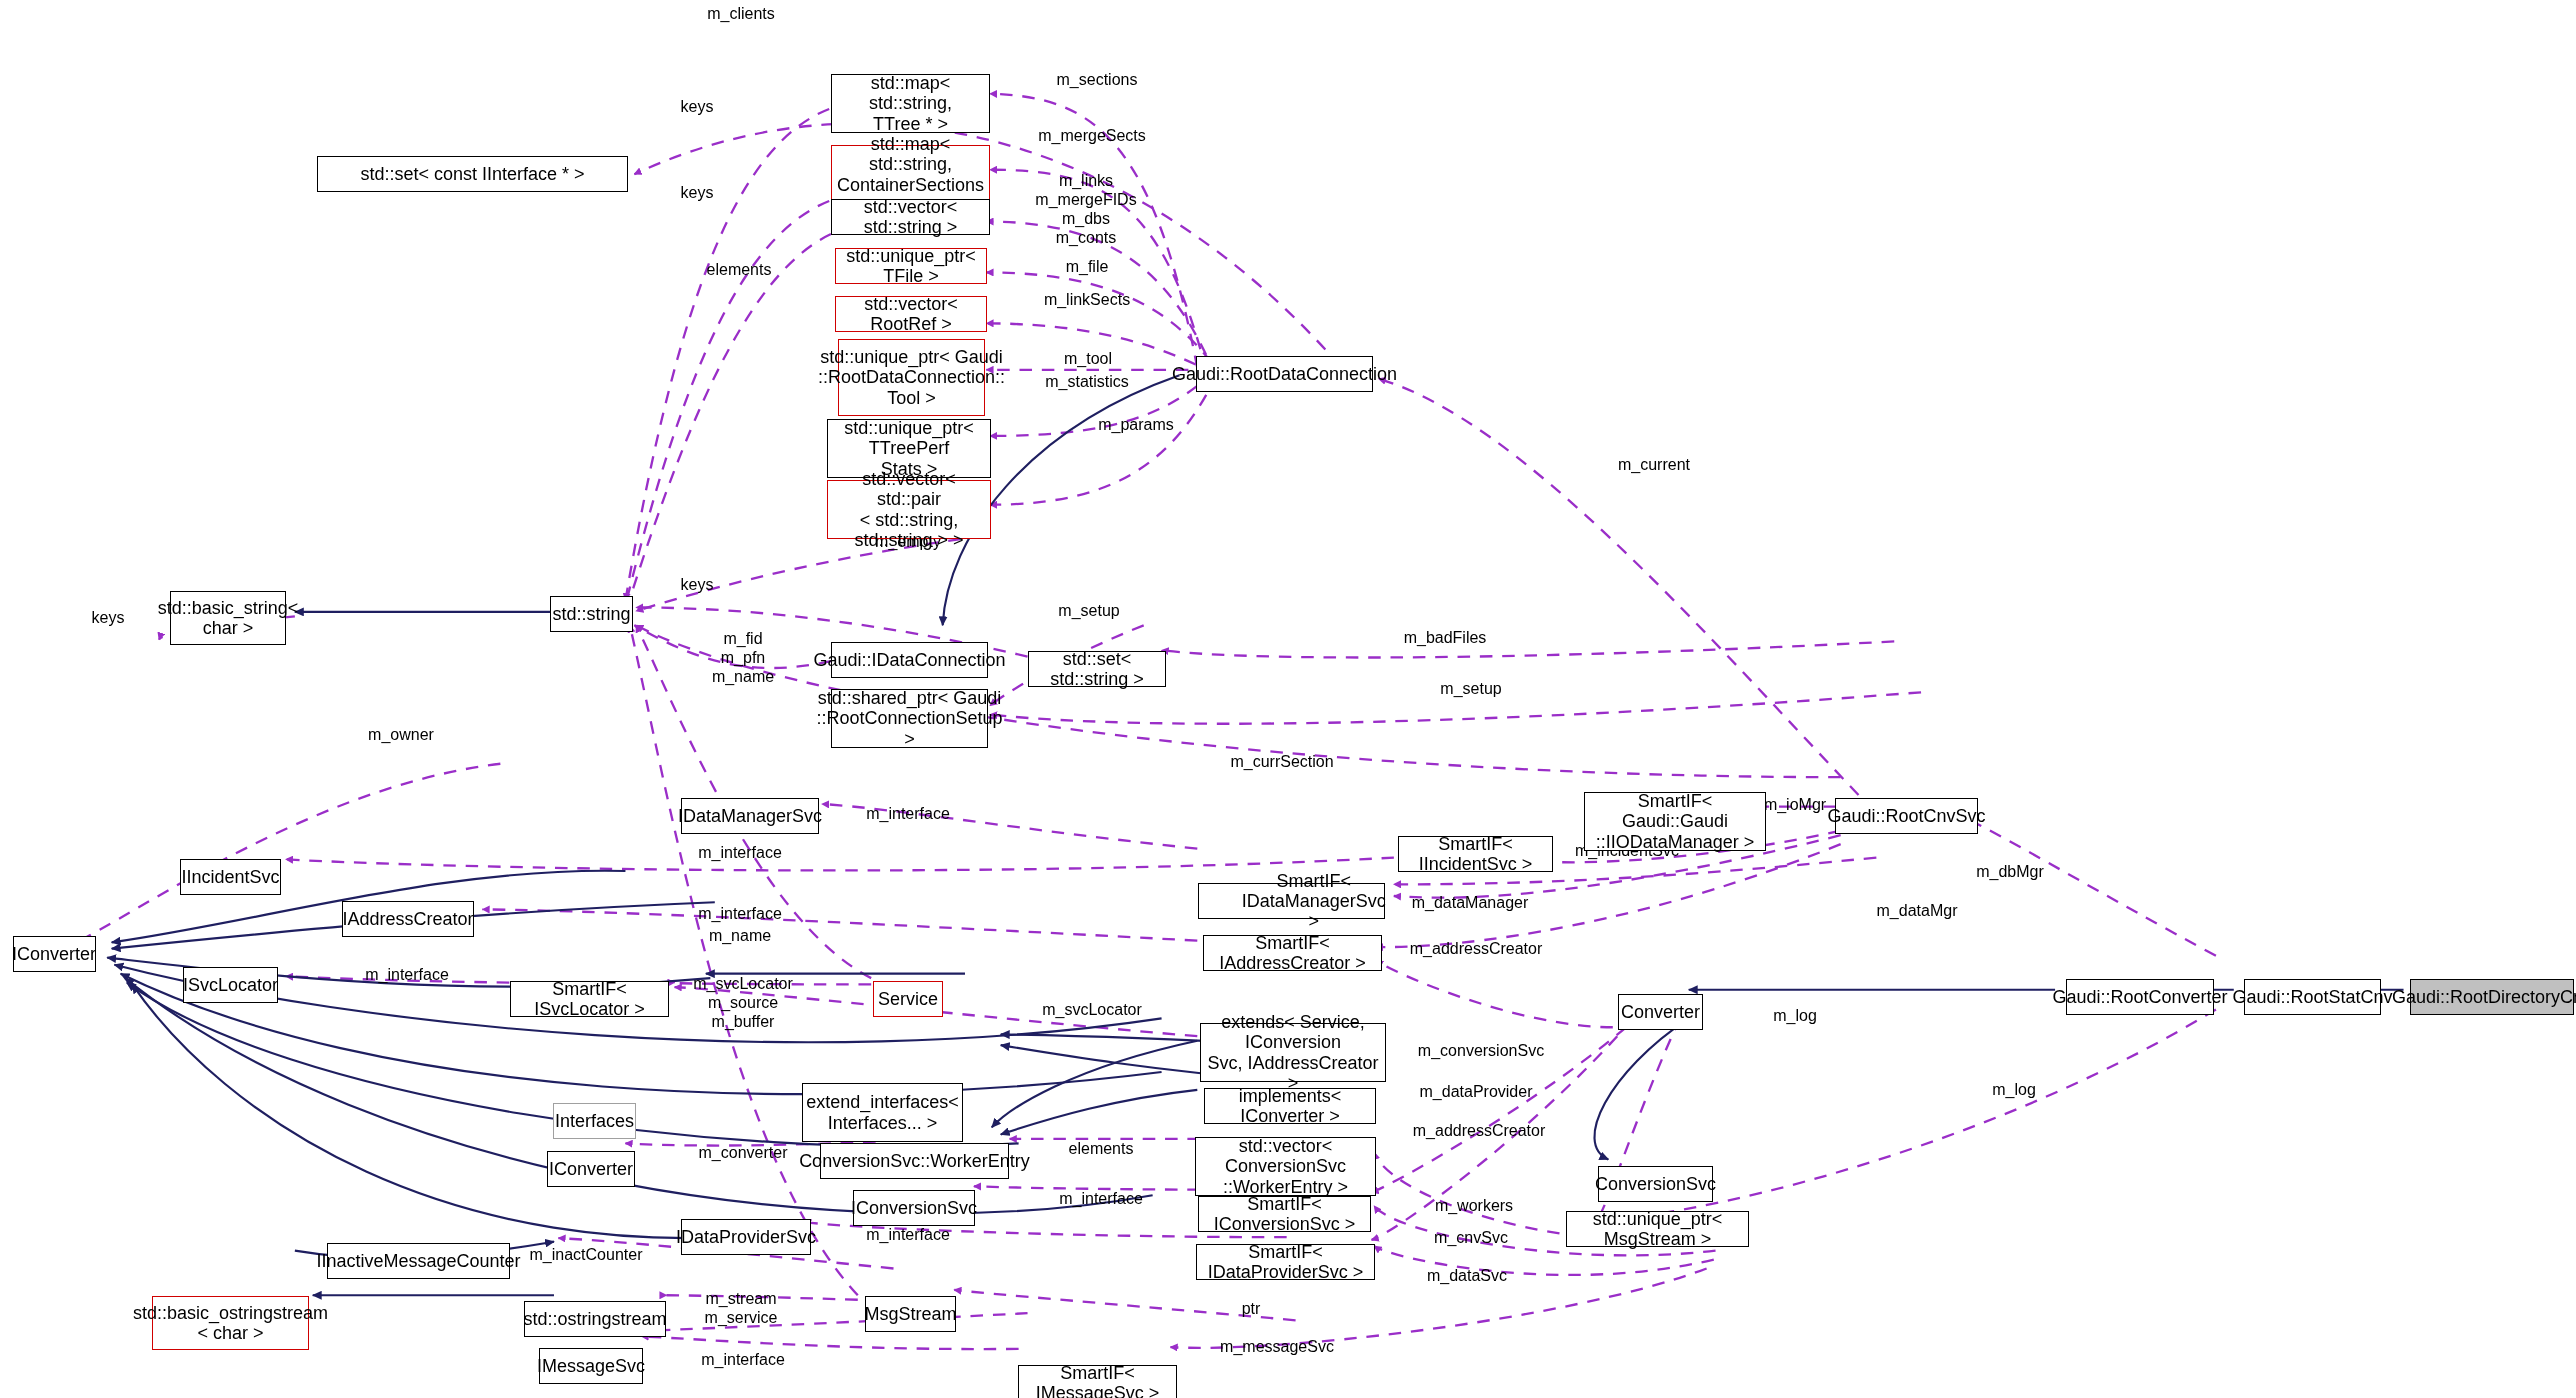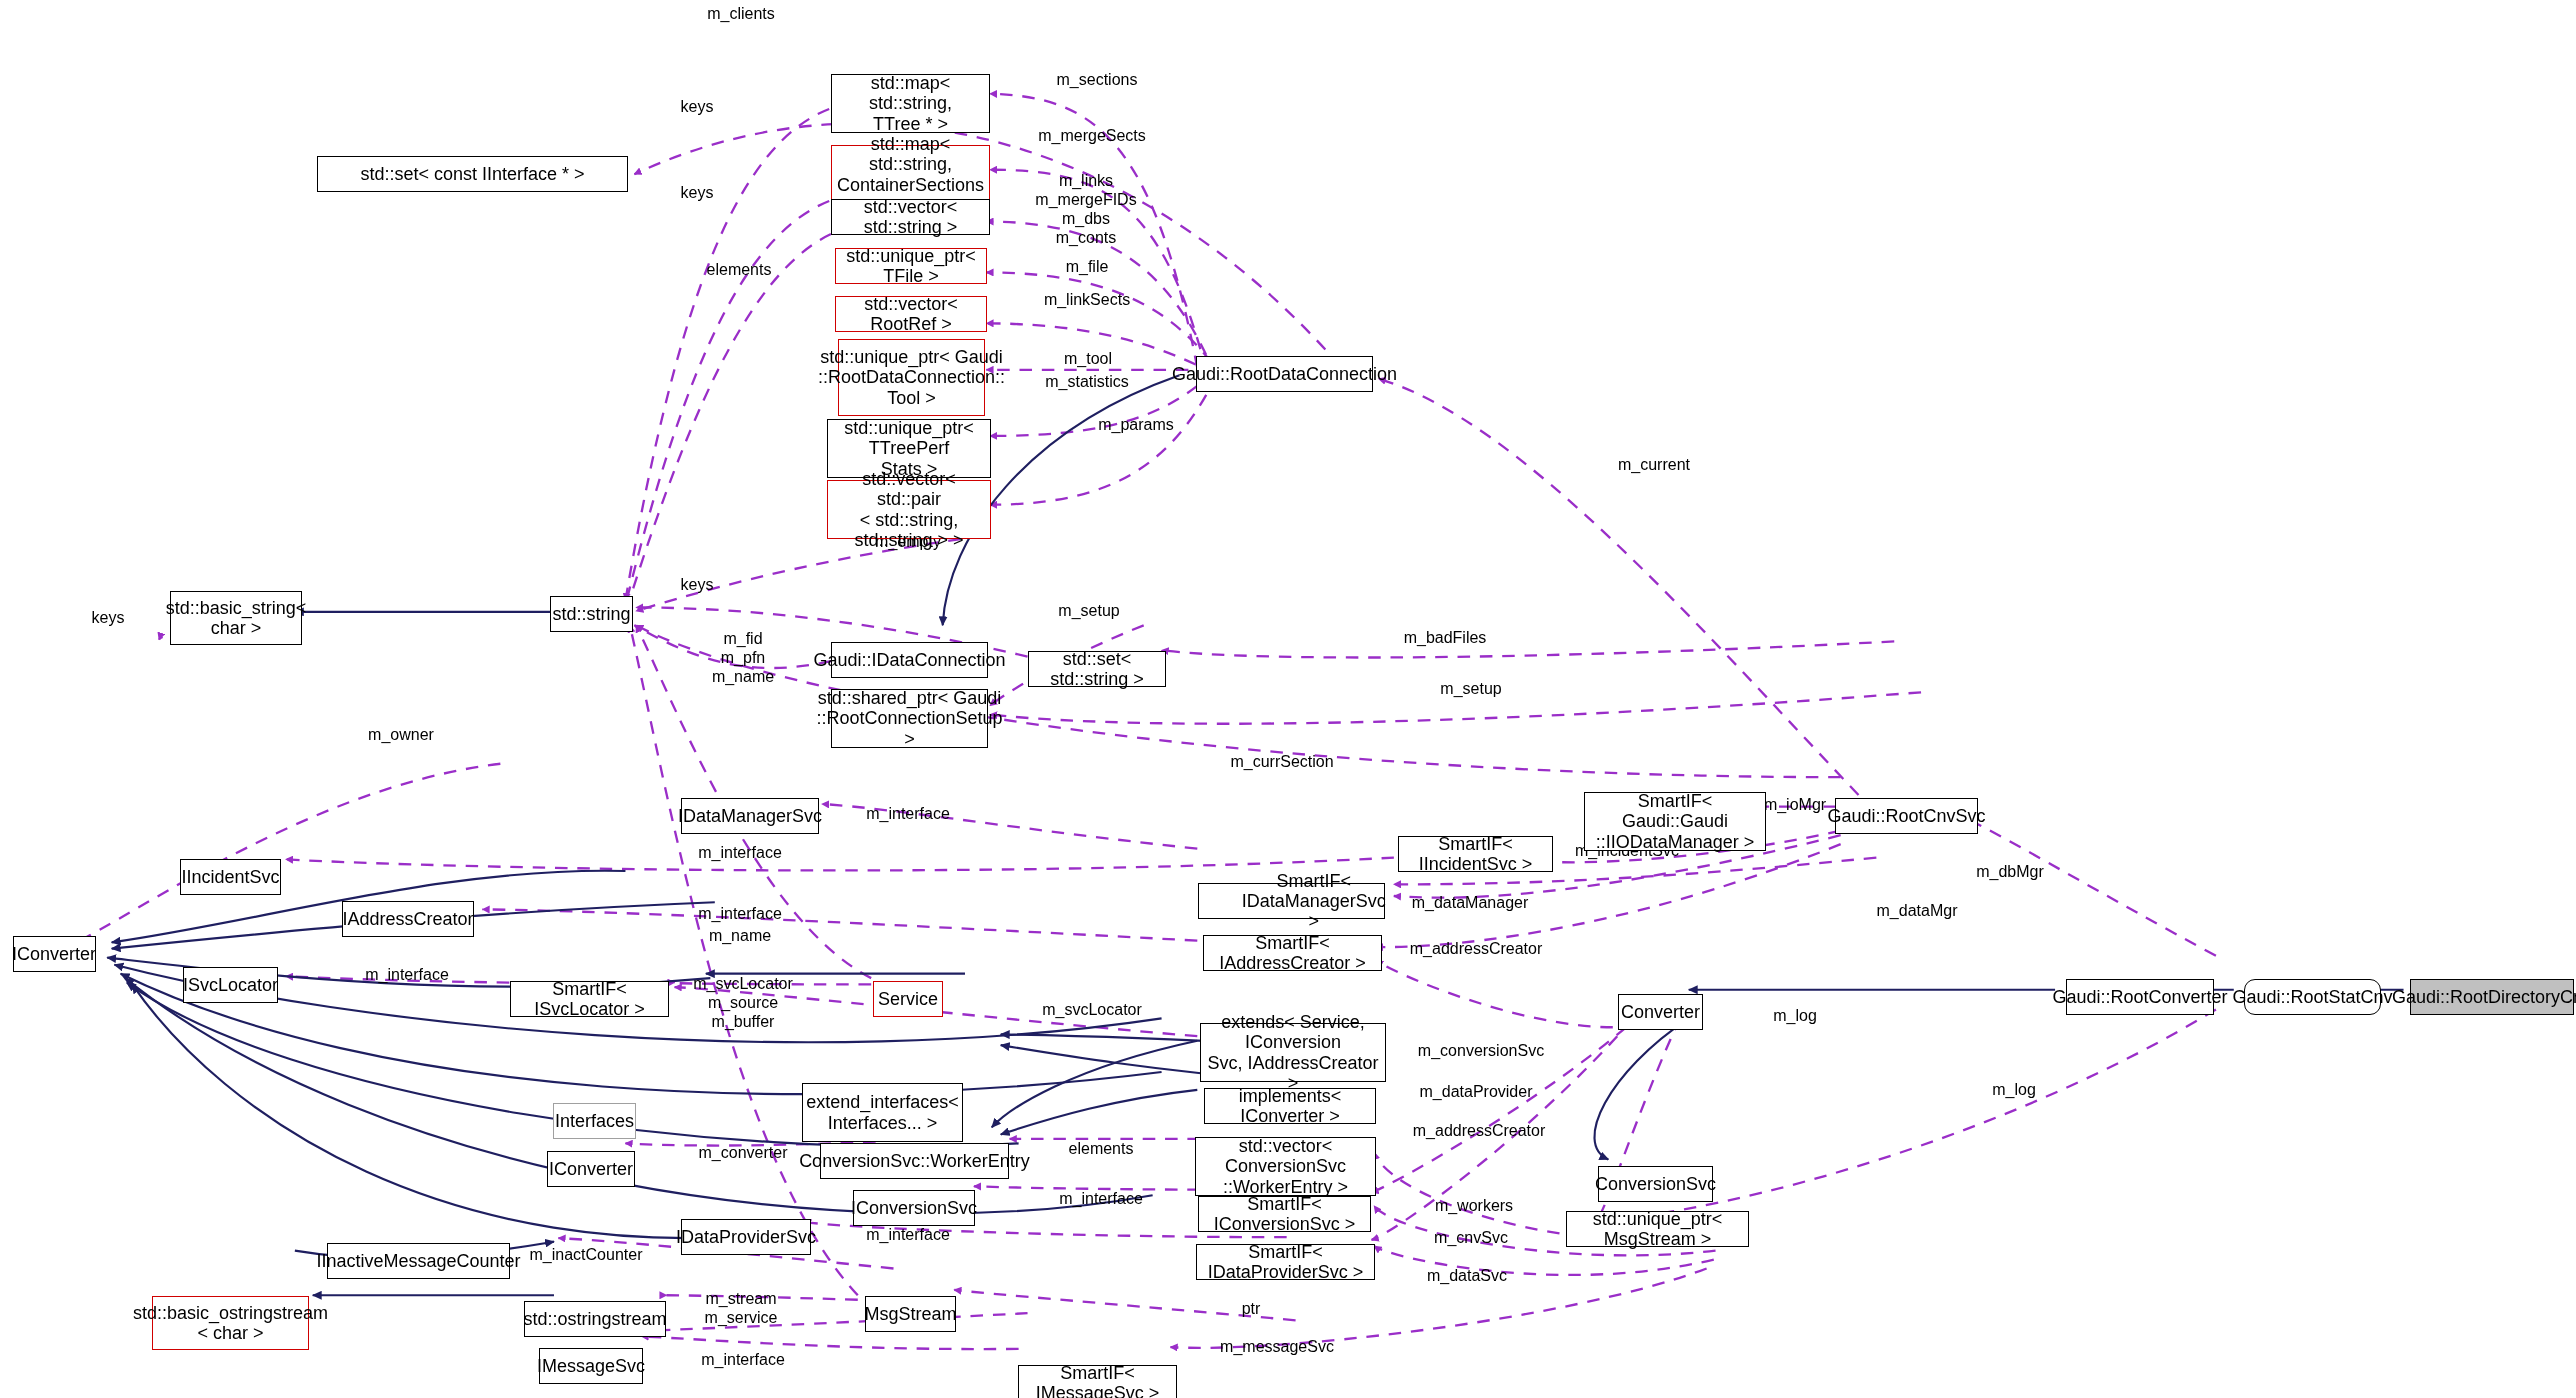--- a/index.html
+++ b/index.html
@@ -220,21 +220,21 @@
   <div class="node red" style="left:835px;top:296px;width:152px;height:36px;">std::vector&lt; RootRef &gt;</div>
   <div class="node red" style="left:838px;top:339px;width:147px;height:77px;">std::unique_ptr&lt; Gaudi
 ::RootDataConnection::
 Tool &gt;</div>
   <div class="node plain" style="left:827px;top:419px;width:164px;height:59px;">std::unique_ptr&lt; TTreePerf
 Stats &gt;</div>
   <div class="node red" style="left:827px;top:480px;width:164px;height:59px;">std::vector&lt; std::pair
 &lt; std::string, std::string &gt; &gt;</div>
   <div class="node plain" style="left:1196px;top:356px;width:177px;height:36px;">Gaudi::RootDataConnection</div>
 
-  <div class="node plain" style="left:170px;top:591px;width:132px;height:54px;">std::basic_string&lt;
+  <div class="node plain" style="left:170px;top:591px;width:116px;height:54px;">std::basic_string&lt;
 char &gt;</div>
   <div class="node plain" style="left:550px;top:596px;width:83px;height:36px;">std::string</div>
   <div class="node plain" style="left:831px;top:642px;width:157px;height:36px;">Gaudi::IDataConnection</div>
   <div class="node plain" style="left:1028px;top:651px;width:138px;height:36px;">std::set&lt; std::string &gt;</div>
   <div class="node plain" style="left:831px;top:689px;width:157px;height:59px;">std::shared_ptr&lt; Gaudi
 ::RootConnectionSetup &gt;</div>
 
   <div class="node plain" style="left:12.5px;top:936px;width:83px;height:36px;">IConverter</div>
   <div class="node plain" style="left:180px;top:859px;width:101px;height:36px;">IIncidentSvc</div>
   <div class="node plain" style="left:342px;top:901px;width:132px;height:36px;">IAddressCreator</div>
@@ -268,21 +268,21 @@
   <div class="node plain" style="left:1566px;top:1211px;width:183px;height:36px;">std::unique_ptr&lt; MsgStream &gt;</div>
   <div class="node plain" style="left:327px;top:1243px;width:183px;height:36px;">IInactiveMessageCounter</div>
   <div class="node red" style="left:152px;top:1296px;width:157px;height:54px;">std::basic_ostringstream
 &lt; char &gt;</div>
   <div class="node plain" style="left:524px;top:1301px;width:142px;height:36px;">std::ostringstream</div>
   <div class="node plain" style="left:865px;top:1296px;width:91px;height:36px;">MsgStream</div>
   <div class="node plain" style="left:539px;top:1348px;width:104px;height:36px;">IMessageSvc</div>
   <div class="node plain" style="left:1018px;top:1365px;width:159px;height:36px;">SmartIF&lt; IMessageSvc &gt;</div>
 
   <div class="node plain" style="left:2066px;top:979px;width:148px;height:36px;">Gaudi::RootConverter</div>
-  <div class="node plain" style="left:2244px;top:979px;width:137px;height:36px;border-radius:11px;">Gaudi::RootStatCnv</div>
+  <div class="node plain" style="left:2244px;top:979px;width:137px;height:36px;">Gaudi::RootStatCnv</div>
   <div class="node current" style="left:2410px;top:979px;width:164px;height:36px;">Gaudi::RootDirectoryCnv</div>
 
   <div class="elabel" style="left:741px;top:4.5px;">m_clients</div>
   <div class="elabel" style="left:697px;top:98px;">keys</div>
   <div class="elabel" style="left:1097px;top:71px;">m_sections</div>
   <div class="elabel" style="left:1092px;top:127px;">m_mergeSects</div>
   <div class="elabel" style="left:697px;top:184px;">keys</div>
   <div class="elabel" style="left:1086px;top:172px;">m_links
 m_mergeFIDs
 m_dbs

